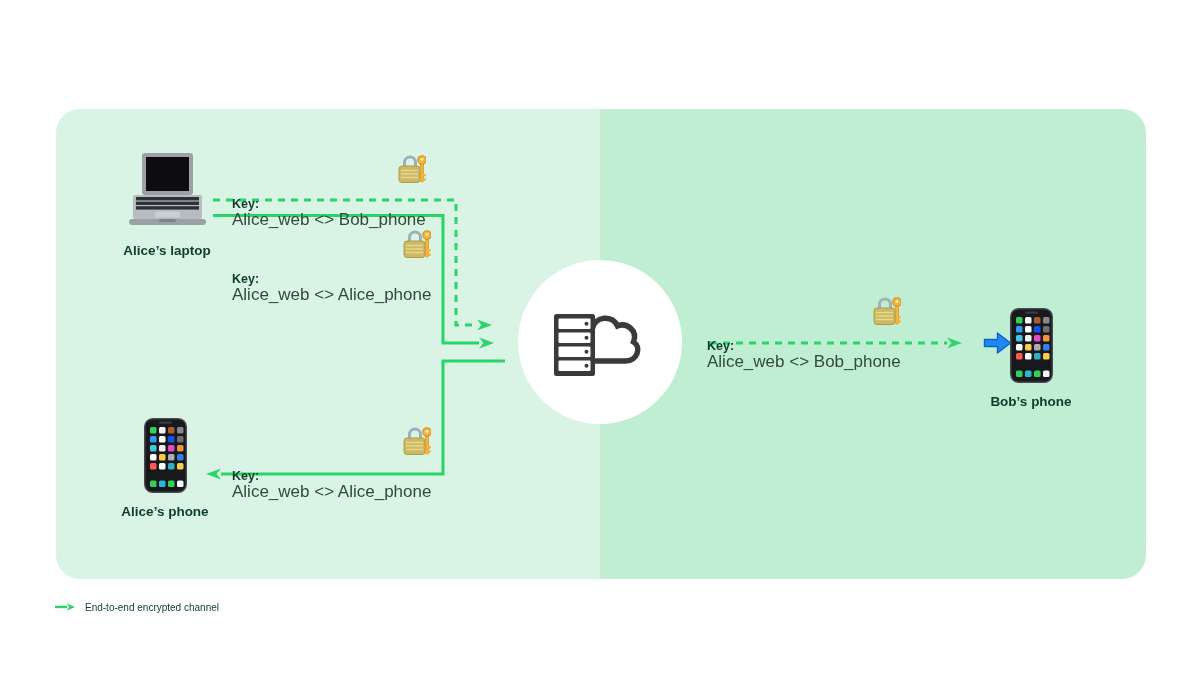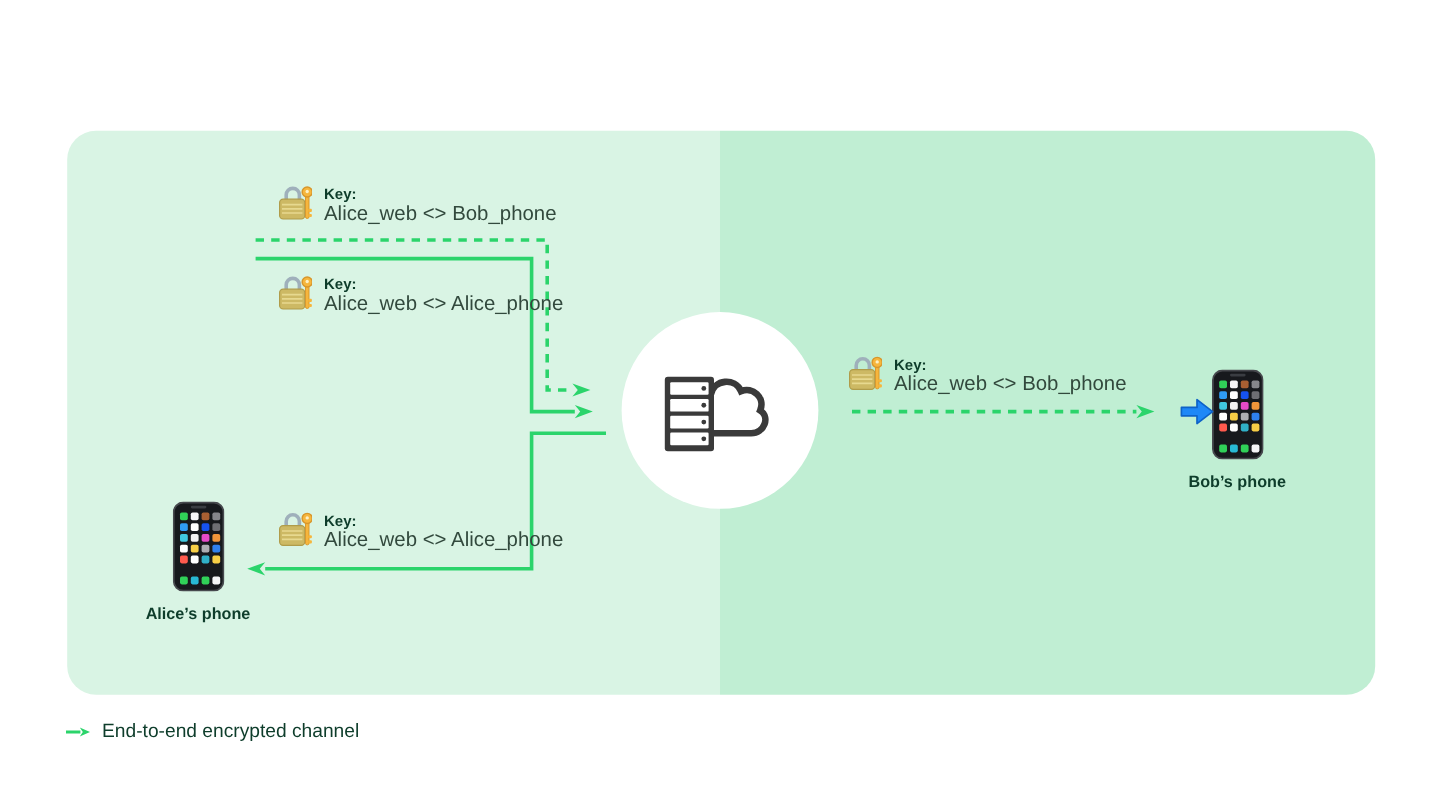--- a/index.html
+++ b/index.html
@@ -33,31 +33,31 @@
   .server-circle{
     position:absolute;left:518px;top:260px;width:164px;height:164px;border-radius:50%;
     background:#ffffff;z-index:2;display:flex;align-items:center;justify-content:center;
   }
   .node{position:absolute;width:150px;text-align:center;z-index:3;}
   .node svg{display:block;margin:0 auto;}
   .node-label{margin-top:11px;font-size:13.5px;font-weight:bold;color:var(--title-dark);}
   .laptop-node{left:92px;top:152px;}
   .alice-phone-node{left:90px;top:418px;}
   .bob-phone-node{left:956px;top:308px;}
-  .key-block{position:absolute;display:flex;gap:10px;z-index:3;align-items:flex-end;}
+  .key-block{position:absolute;display:flex;gap:10px;z-index:3;align-items:flex-end;flex-direction:column;}
   .key-block.k1{left:232px;top:153px;}
   .key-block.k2{left:232px;top:228px;}
   .key-block.k3{left:232px;top:425px;}
   .key-block.k4{left:707px;top:295px;}
   .key-text{margin-top:2px;}
   .key-title{font-size:12.5px;font-weight:bold;color:var(--title-dark);line-height:15px;}
   .key-value{font-size:17px;color:var(--key-text);line-height:15px;}
   .blue-arrow-wrap{position:absolute;left:983px;top:331px;z-index:4;}
   .legend{position:absolute;left:54px;top:601px;display:flex;align-items:center;gap:9px;z-index:1;}
-  .legend-label{font-size:16px;color:var(--title-dark);}
+  .legend-label{font-size:10px;color:var(--title-dark);}
 </style>
 </head>
 <body>
 
 <div class="page">
 
 
   <div class="panel panel-left"></div>
   <div class="panel panel-right"></div>
 
@@ -88,20 +88,36 @@
       </g>
       <g fill="var(--icon-dark)">
         <circle cx="39.5" cy="22.7" r="2"></circle>
         <circle cx="39.5" cy="36.7" r="2"></circle>
         <circle cx="39.5" cy="50.7" r="2"></circle>
         <circle cx="39.5" cy="64.7" r="2"></circle>
       </g>
     </svg>
   </div>
 
+  <div class="node laptop-node">
+    <svg width="84" height="80" viewBox="0 0 84 80">
+      <rect x="17" y="1" width="51" height="42" rx="3" fill="#9ba1a7"></rect>
+      <rect x="21" y="5" width="43" height="34" fill="#0d0d0f"></rect>
+      <rect x="8" y="43" width="69" height="24" rx="2" fill="#b6bcc1"></rect>
+      <g fill="#2e3236">
+        <rect x="11" y="45" width="63" height="3.4"></rect>
+        <rect x="11" y="49.6" width="63" height="3.4"></rect>
+        <rect x="11" y="54.2" width="63" height="3.4"></rect>
+      </g>
+      <rect x="30" y="59.5" width="25" height="6" rx="1.5" fill="#c9cfd4"></rect>
+      <rect x="4" y="67" width="77" height="6" rx="3" fill="#9aa0a6"></rect>
+      <rect x="34" y="67" width="17" height="3" rx="1.5" fill="#7d838a"></rect>
+    </svg>
+    <div class="node-label">Alice’s laptop</div>
+  </div>
 
   <div class="node alice-phone-node">
     <svg width="43" height="75" viewBox="0 0 43 75">
       <rect x="0.75" y="0.75" width="41.5" height="73.5" rx="8" fill="#17191d" stroke="#47494e" stroke-width="1.5"></rect>
       <rect x="15" y="3.5" width="13" height="2.2" rx="1.1" fill="#3a3d42"></rect>
       <g>
         <rect x="6" y="9" width="6.5" height="6.5" rx="1.5" fill="#30d158"></rect>
         <rect x="15" y="9" width="6.5" height="6.5" rx="1.5" fill="#f5f5f7"></rect>
         <rect x="24" y="9" width="6.5" height="6.5" rx="1.5" fill="#a85f32"></rect>
         <rect x="33" y="9" width="6.5" height="6.5" rx="1.5" fill="#86868b"></rect>

